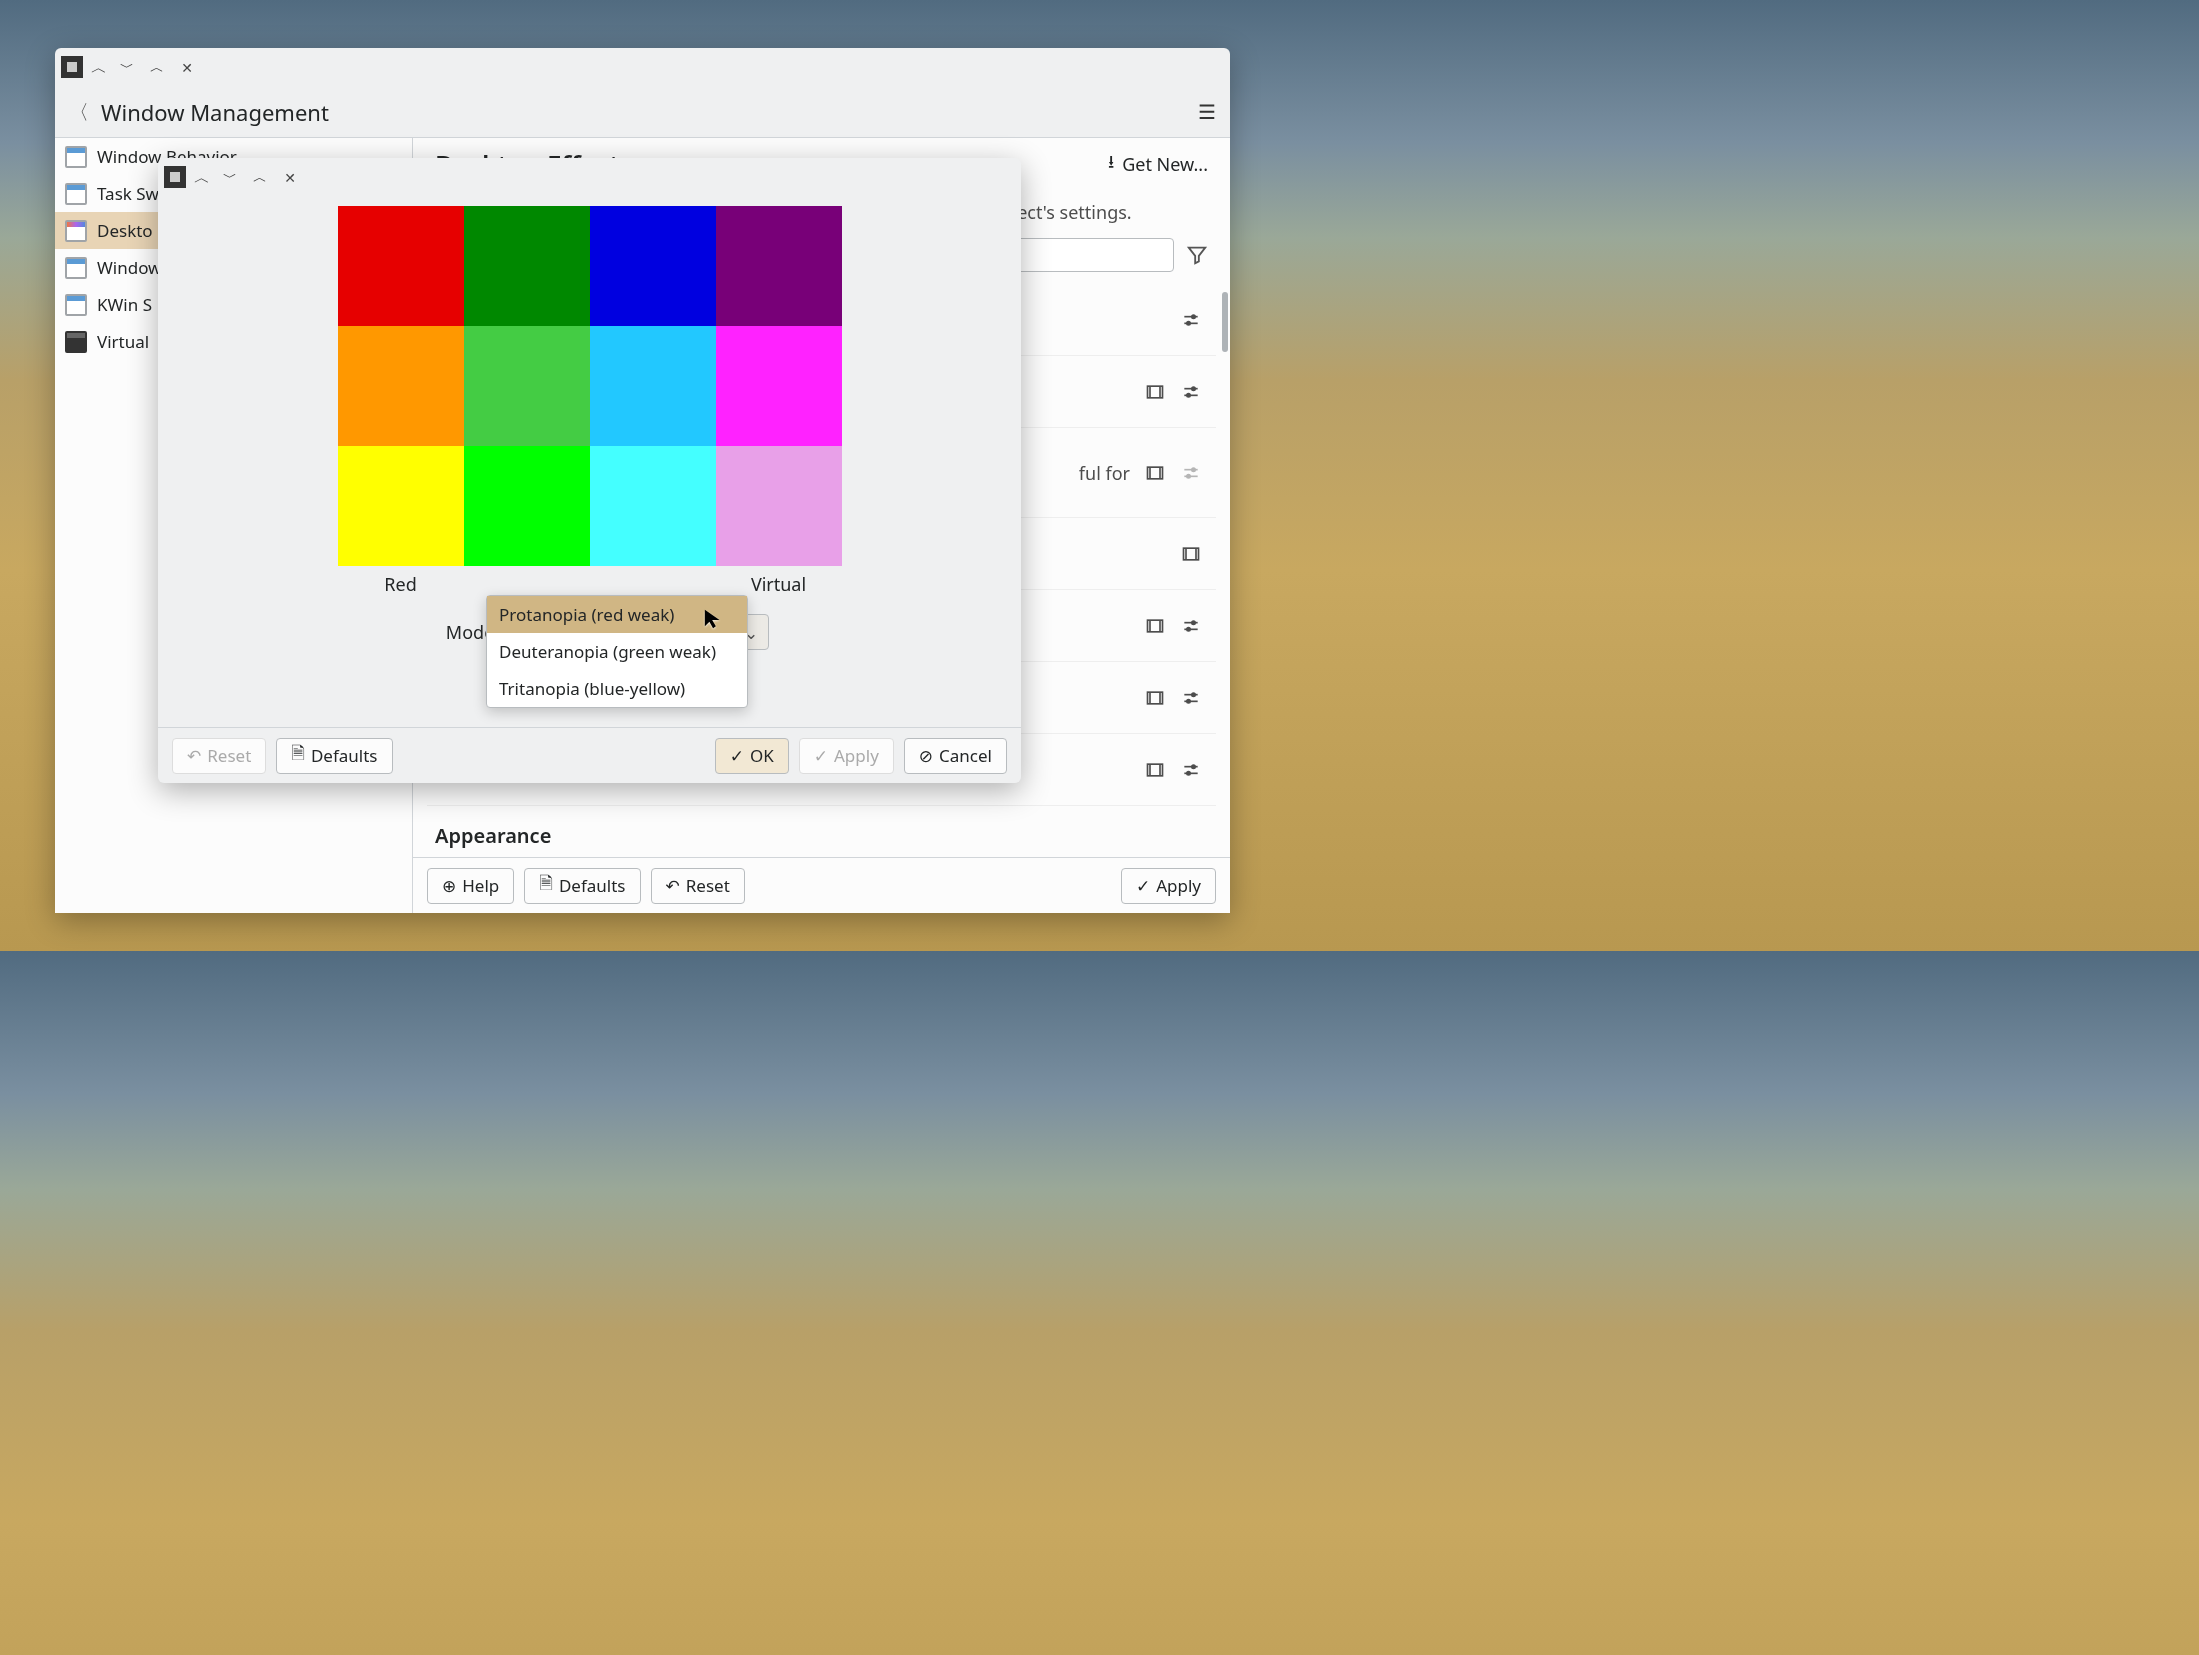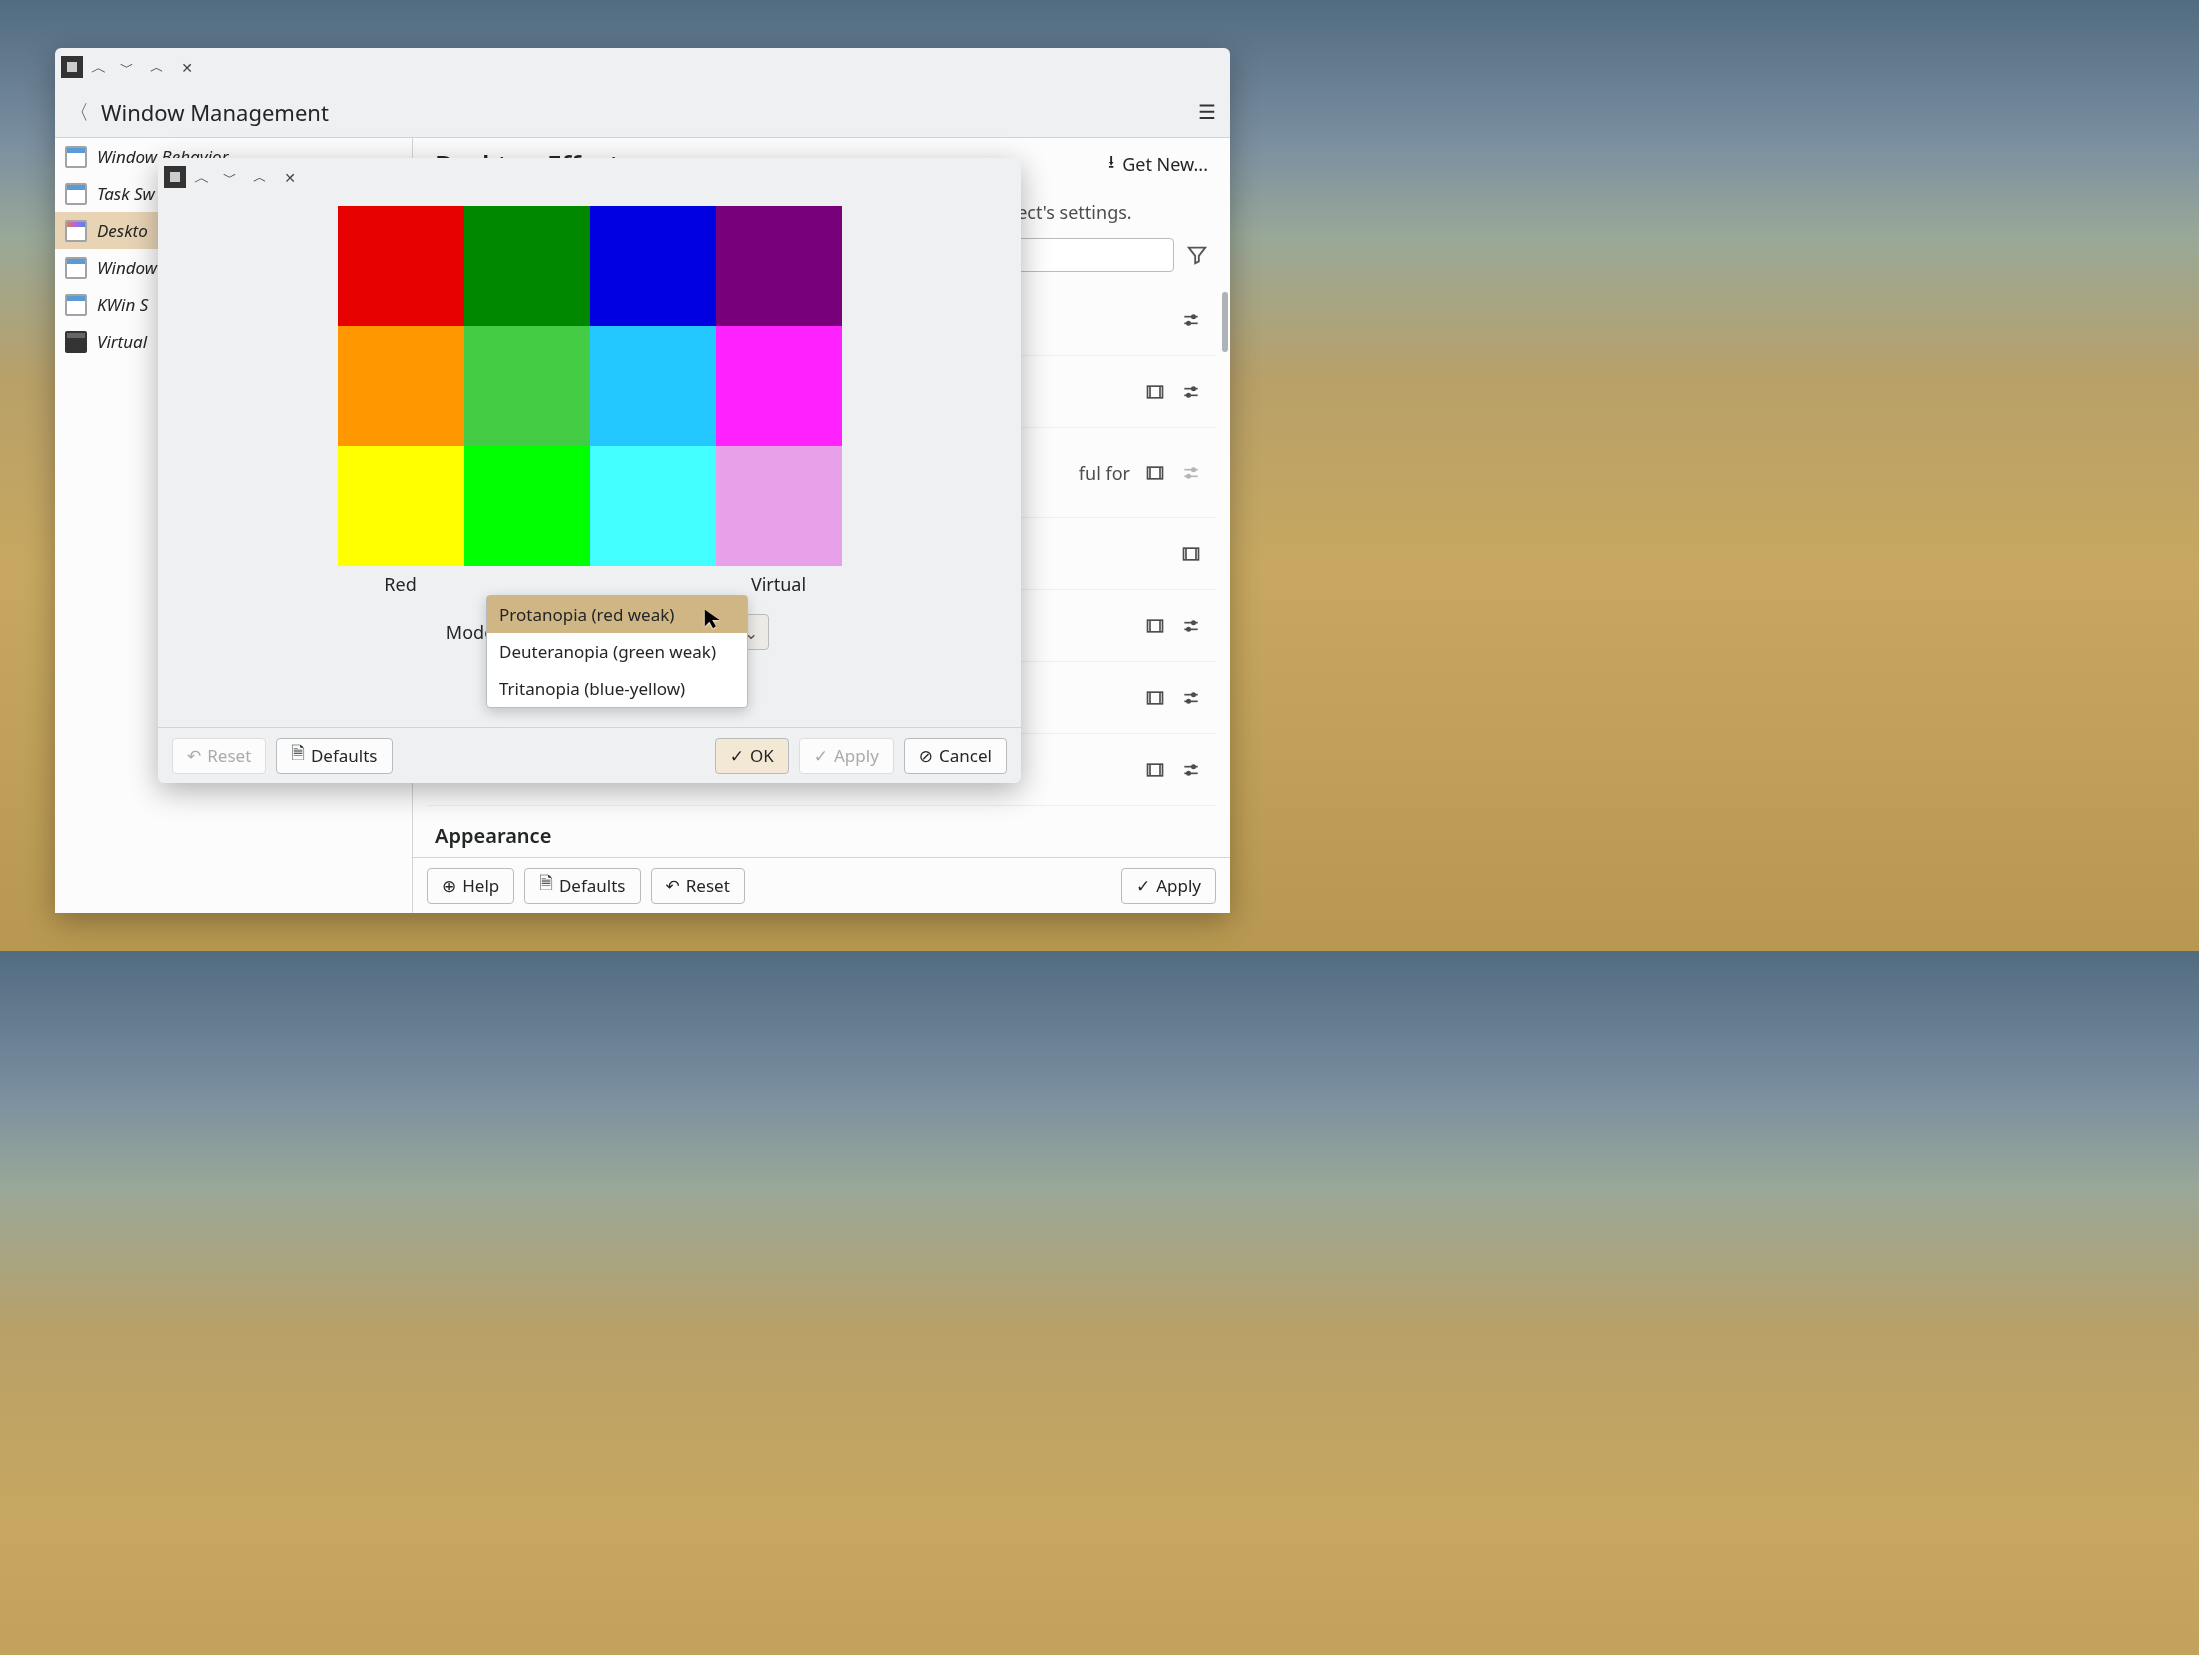--- a/index.html
+++ b/index.html
@@ -54,21 +54,20 @@
   overflow: hidden;
 }
 .sidebar-item {
   height: 37px;
   display: flex;
   align-items: center;
   gap: 10px;
   padding: 0 10px;
   font-size: 17px;
   color: #232627;
-  font-style: italic;
 }
 .sidebar-item.active { background: #e8d4b5; }
 .sidebar-icon {
   width: 22px; height: 22px;
   border: 2px solid #a0a4a8;
   border-radius: 2px;
   position: relative;
   background: #fff;
 }
 .sidebar-icon::before {

